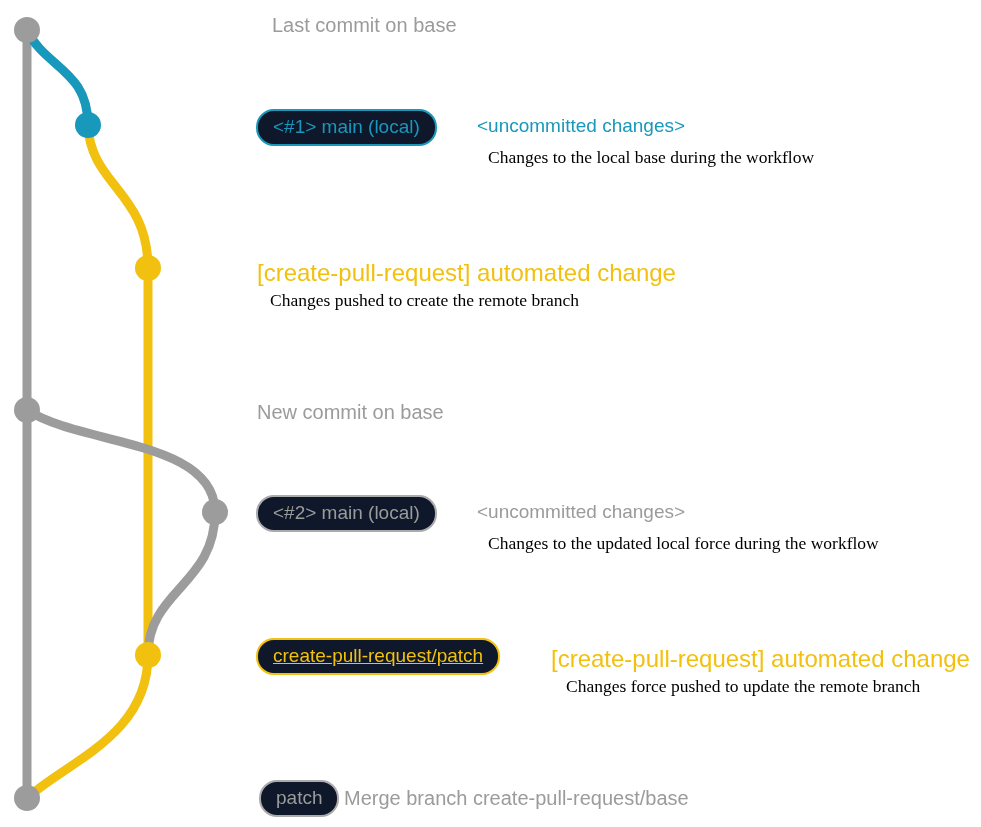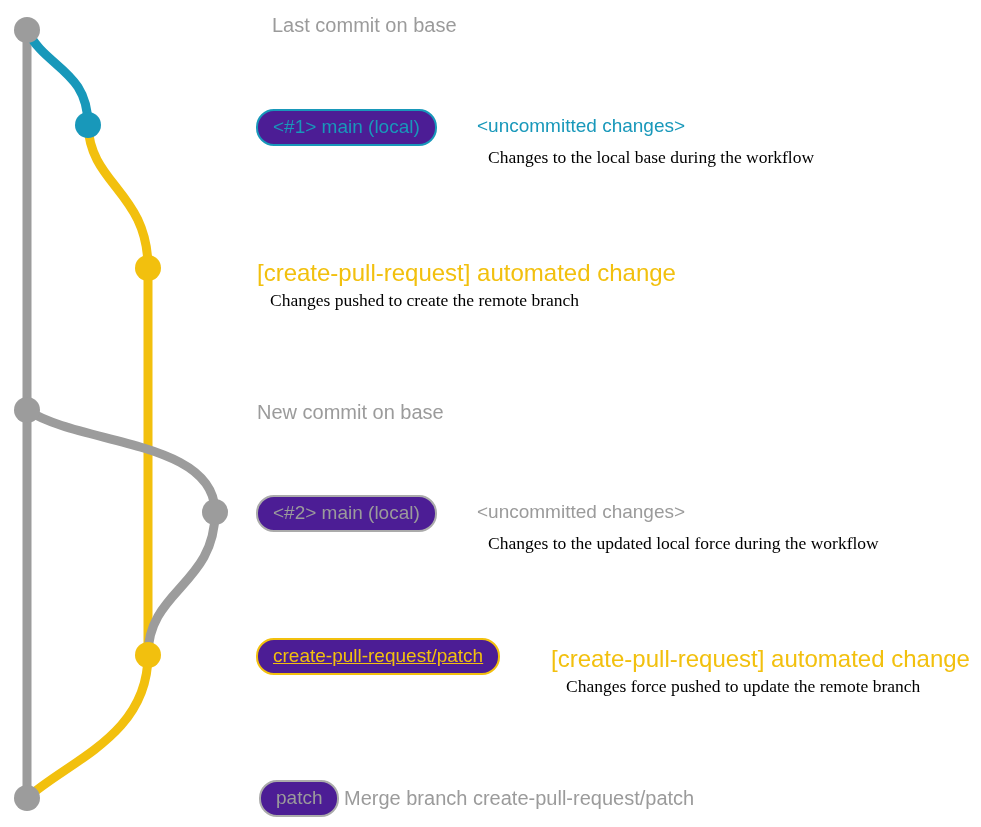--- a/index.html
+++ b/index.html
@@ -45,21 +45,21 @@
   }
 
   .badge {
     position: absolute;
     display: inline-block;
     padding: 4px 15px 5px 15px;
     border-radius: 18px;
     font-size: 19px;
     line-height: 1.25;
     white-space: nowrap;
-    background: #4c1d95;
+    background: #0f172a;
   }
   .badge-teal   { border: 2px solid var(--teal);       color: var(--teal); }
   .badge-gray   { border: 2px solid var(--badge_gray); color: var(--text_gray); }
   .badge-yellow { border: 2px solid var(--yellow);     color: var(--yellow); }
 </style>
 </head>
 <body>
 
 <div class="canvas">
 
@@ -95,15 +95,15 @@
 
   <div class="badge badge-gray" style="left:256px; top:495px;">&lt;#2&gt; main (local)</div>
   <div class="label gray-text" style="left:477px; top:500px;">&lt;uncommitted changes&gt;</div>
   <div class="label desc" style="left:488px; top:533px;">Changes to the updated local force during the workflow</div>
 
   <div class="badge badge-yellow" style="left:256px; top:638px;text-decoration:underline;">create-pull-request/patch</div>
   <div class="label yellow-text" style="left:551px; top:644px;">[create-pull-request] automated change</div>
   <div class="label desc" style="left:566px; top:676px;">Changes force pushed to update the remote branch</div>
 
   <div class="badge badge-gray" style="left:259px; top:780px;">patch</div>
-  <div class="label gray-label" style="left:344px; top:786px;">Merge branch create-pull-request/patch</div>
+  <div class="label gray-label" style="left:344px; top:786px;">Merge branch create-pull-request/base</div>
 
 </div>
 
 </body></html>

